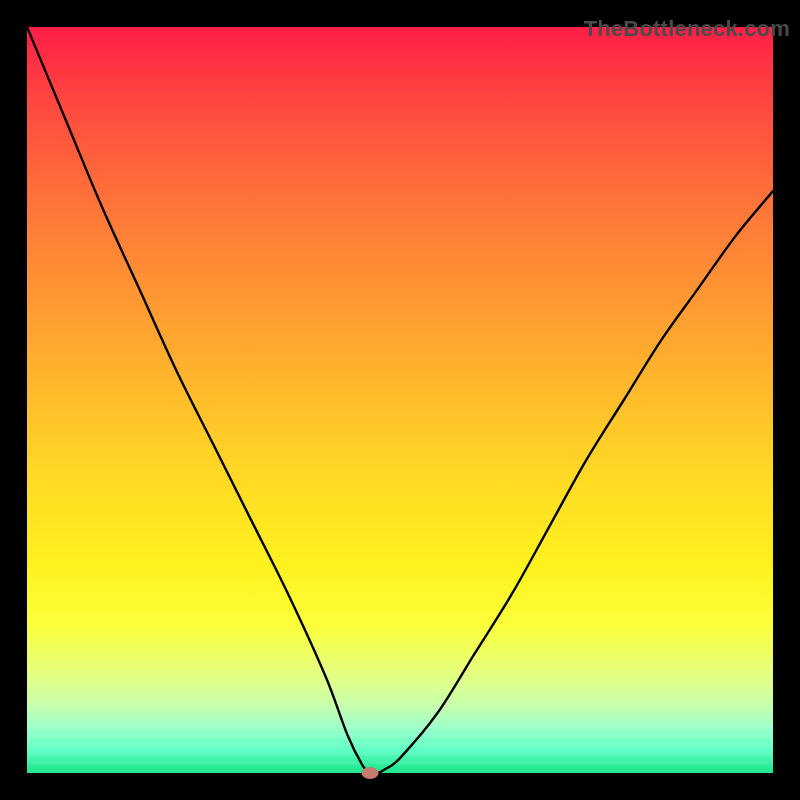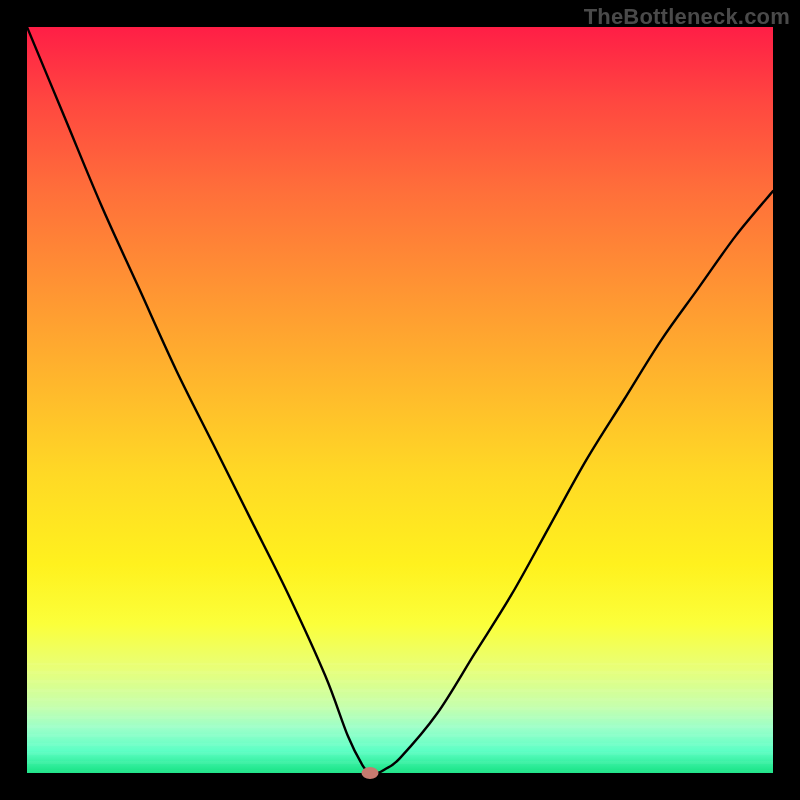--- a/index.html
+++ b/index.html
@@ -12,21 +12,21 @@
     font-family: Arial, Helvetica, sans-serif;
   }
   .frame {
     position: relative;
     width: 800px;
     height: 800px;
     background: #000;
   }
   .watermark {
     position: absolute;
-    top: 4px;
+    top: 16px;
     right: 10px;
     color: #4a4a4a;
     font-size: 22px;
     font-weight: 600;
     letter-spacing: 0.2px;
     z-index: 10;
   }
   .plot-area {
     position: absolute;
     left: 27px;

